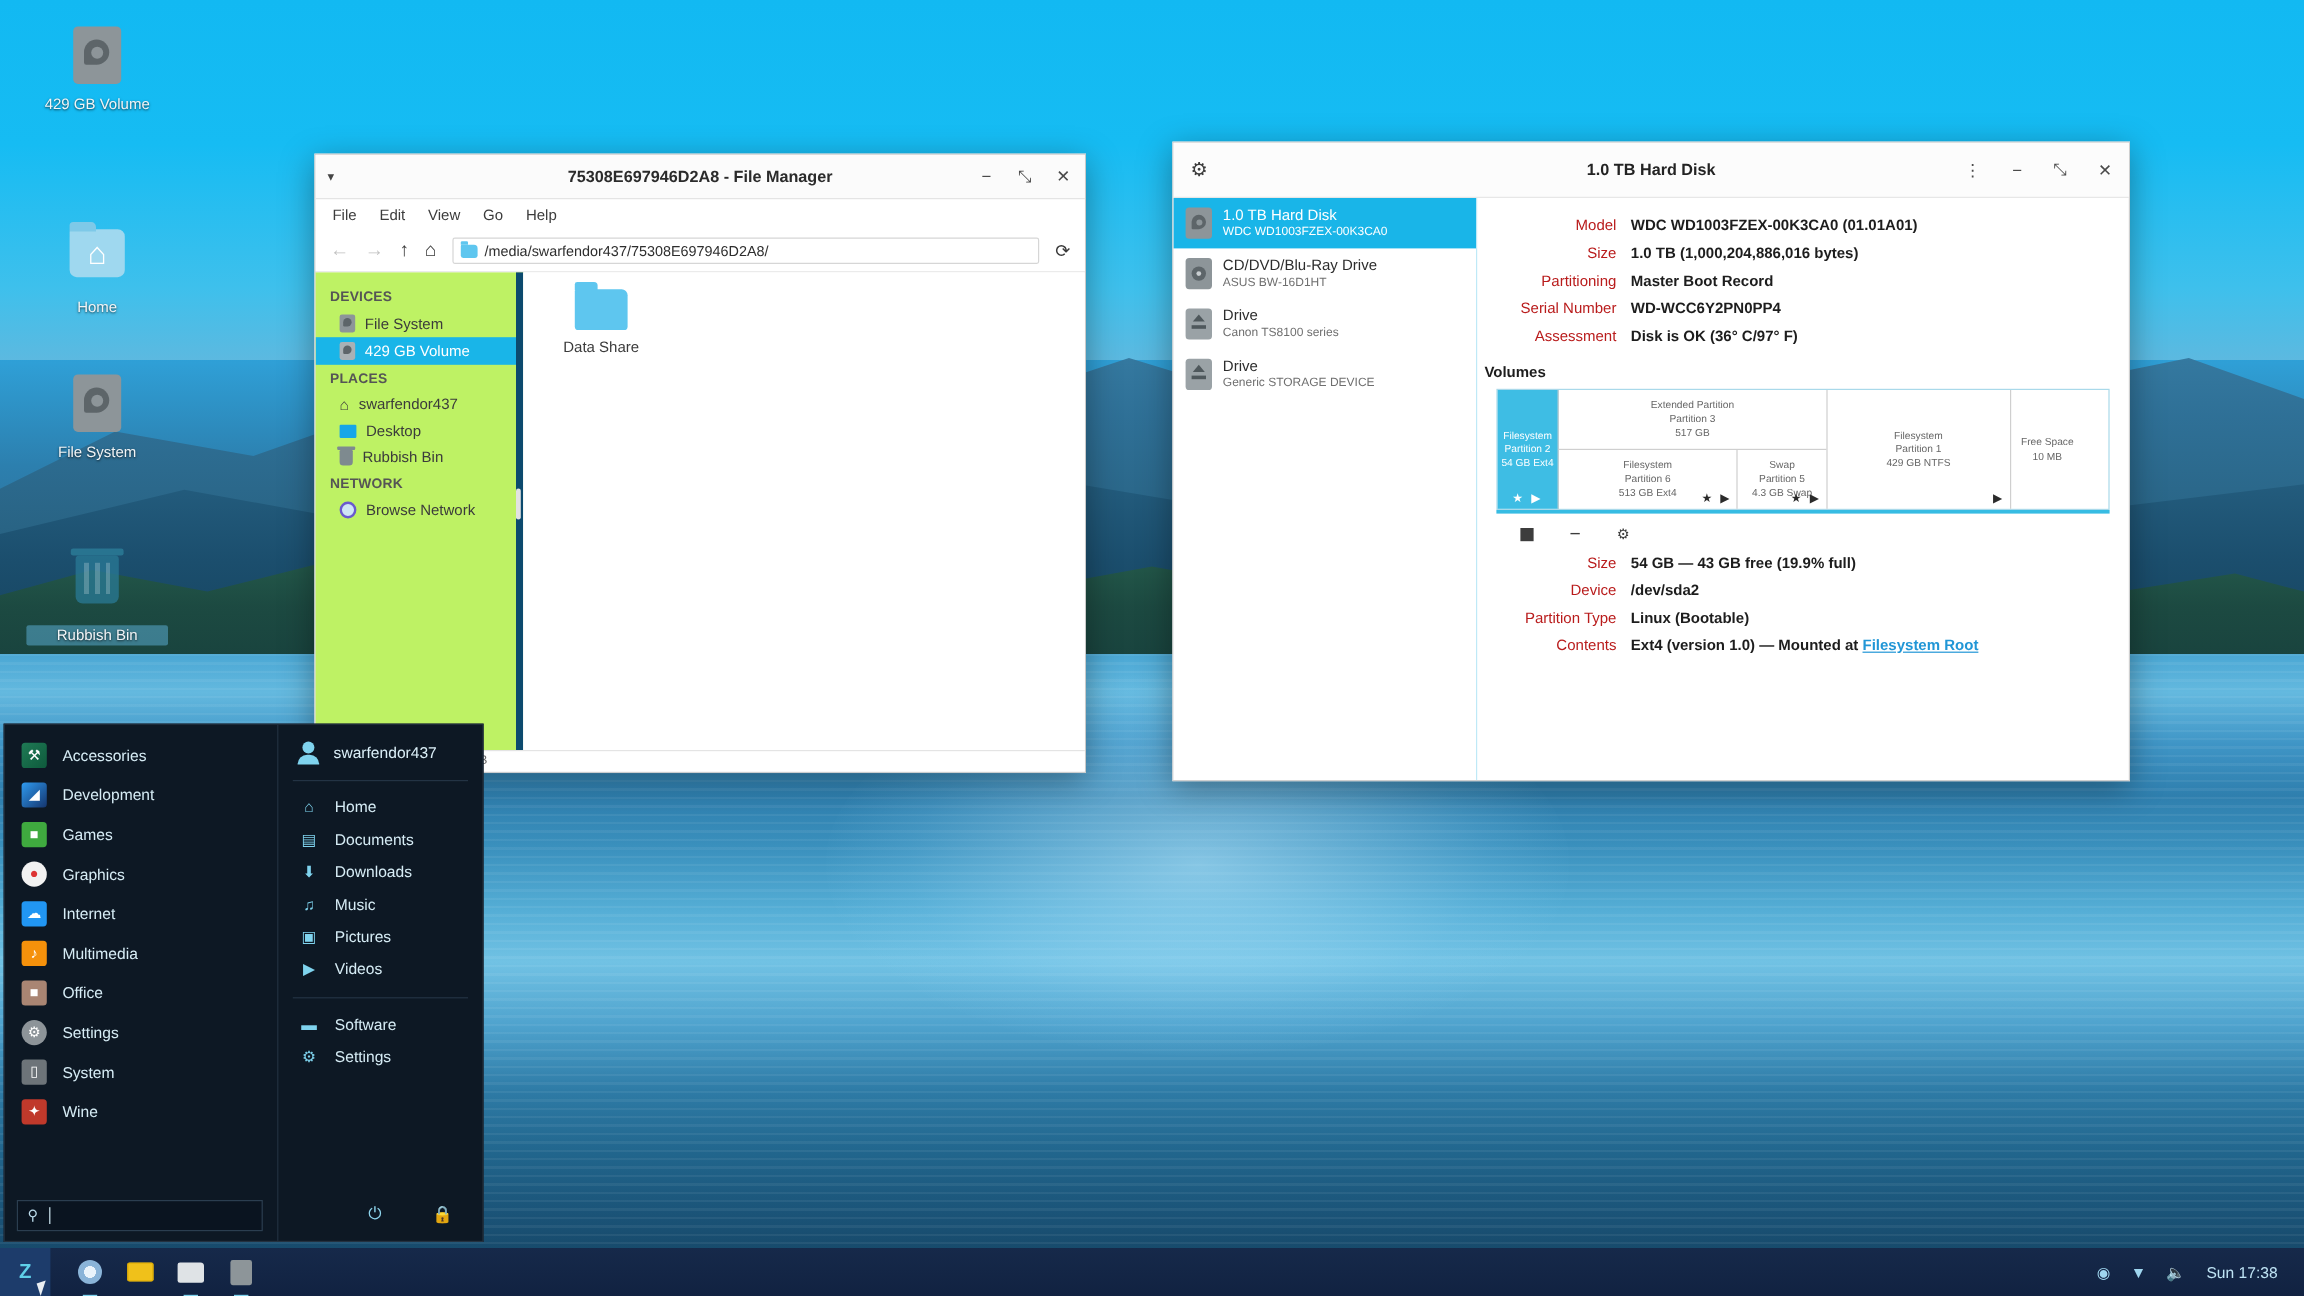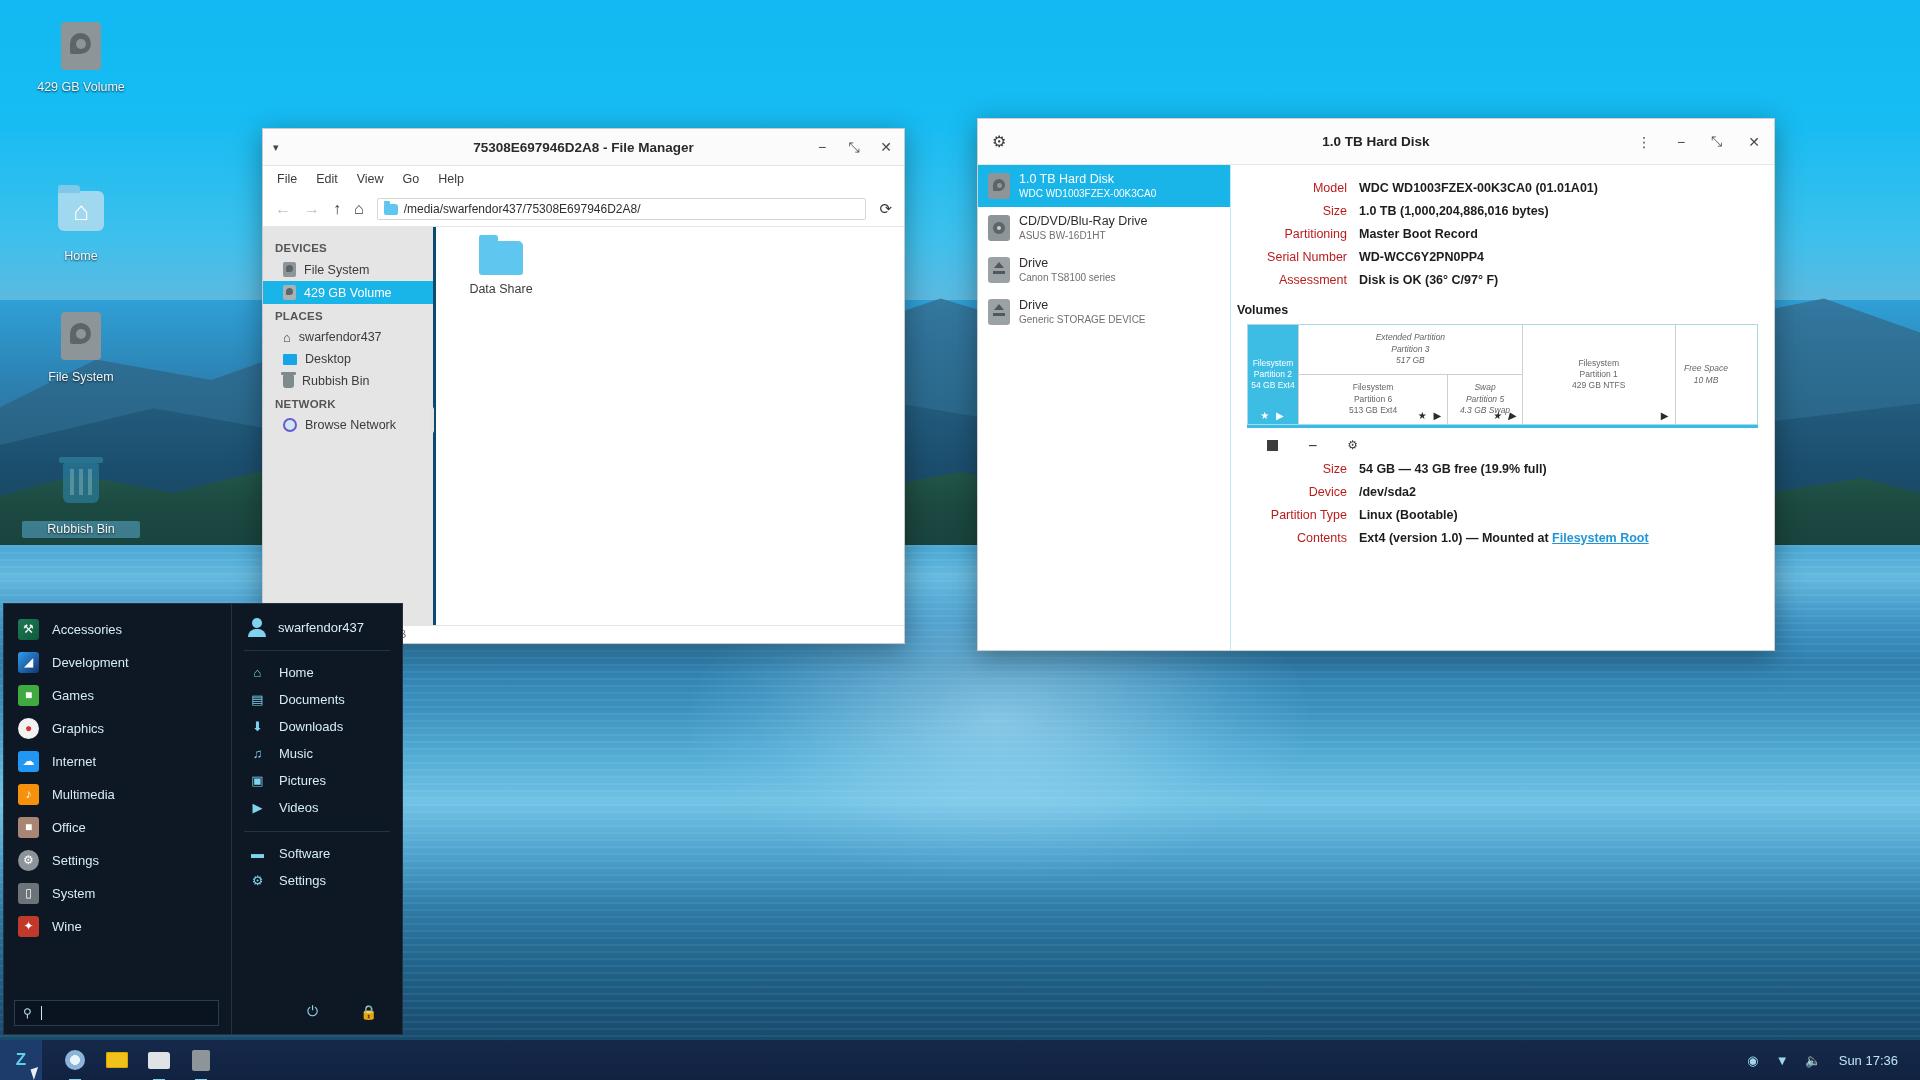--- a/index.html
+++ b/index.html
@@ -75,21 +75,21 @@
   .fm-menu span { cursor:pointer; }
   .fm-path { height:34px; display:flex; align-items:center; gap:13px; padding:0 12px; background:#fff; }
   .fm-path .nav { font-size:16px; color:#c2c2c2; cursor:pointer; }
   .fm-path .nav.on { color:#3a3a3a; font-weight:bold; }
   .fm-path .loc { flex:1; height:22px; border:1px solid #d6d6d6; border-radius:2px; background:#fff;
       display:flex; align-items:center; gap:6px; padding:0 6px; font-size:12px; color:#2e2e2e; }
   .mini-folder { width:14px; height:11px; background:#5ec6ef; border-radius:1px 3px 2px 2px; position:relative; flex:none; }
   .mini-folder:before{content:"";position:absolute;left:0;top:-3px;width:6px;height:3px;background:#5ec6ef;border-radius:1px 1px 0 0;}
   .fm-path .reload { font-size:15px; color:#3a3a3a; cursor:pointer; }
   .fm-body { flex:1; display:flex; border-top:1px solid #e6e6e6; min-height:0; }
-  .fm-side { width:173px; background:#e5e5e5; border-right:3px solid #0c4a6e; padding-top:9px; overflow:hidden;}
+  .fm-side { width:173px; background:#bef264; border-right:6px solid #0c4a6e; padding-top:9px; overflow:hidden;}
   .fm-side .hdr { font-size:11.5px; font-weight:bold; color:#555; padding:6px 12px 4px; letter-spacing:.2px; }
   .fm-side .it { display:flex; align-items:center; gap:8px; padding:4px 12px 4px 20px; font-size:12.5px; color:#3b3b3b; cursor:pointer; }
   .fm-side .it.active { background:#19b5e8; color:#fff; }
   .s-hdd{width:13px;height:15px;background:#8d9599;border-radius:2px;position:relative;flex:none;}
   .s-hdd:before{content:"";position:absolute;left:3px;top:3px;width:7px;height:7px;border-radius:50% 50% 50% 1px;background:#5d6569;}
   .fm-side .it.active .s-hdd{background:#a9b1b5;}
   .s-home{font-size:13px;color:#3b3b3b;line-height:1;flex:none;}
   .s-desk{width:14px;height:11px;background:#16a6e8;border-radius:1px;flex:none;}
   .s-bin{width:11px;height:13px;background:#7e8a8f;border-radius:1px 1px 3px 3px;position:relative;flex:none;}
   .s-bin:before{content:"";position:absolute;left:-2px;top:-3px;width:15px;height:3px;background:#7e8a8f;border-radius:1px;}
@@ -130,21 +130,21 @@
   .d-rm:after{content:"";position:absolute;left:5px;top:14px;width:12px;height:3px;background:#4f585c;}
   .dk-main { flex:1; padding:12px 16px 0 0; overflow:hidden; }
   .dk-rows { }
   .dk-r { display:flex; font-size:12.5px; line-height:23px; }
   .dk-r .k { width:128px; text-align:right; color:#b91c1c; padding-right:12px; flex:none; }
   .dk-r .v { color:#1d1d1d; font-weight:bold; }
   .dk-vol-h { font-size:12.5px; font-weight:bold; color:#1d1d1d; margin:11px 0 7px 6px; }
   .partbar { height:101px; border:1px solid #a9d9ea; display:flex; margin-left:16px; }
   .pcell { position:relative; border-right:1px solid #cfcfcf; display:flex; flex-direction:column;
            align-items:center; justify-content:center; text-align:center; font-size:8.5px; color:#666; line-height:1.32; }
-  .pcell:last-child { border-right:none;font-style:italic; }
+  .pcell:last-child { border-right:none; }
   .pcell.sel { background:#3ebde4; color:#fff; }
   .pcell .marks { position:absolute; right:4px; bottom:2px; font-size:10px; color:#2b2b2b; letter-spacing:2px; }
   .pcell.sel .marks { color:#fff; left:0; right:0; text-align:center; }
   .pstack { display:flex; flex-direction:column; }
   .pstack > div { flex:1; display:flex; }
   .pcell.plain { border-bottom:1px solid #cfcfcf; }
   .partbar-underline { height:3px; background:#37bce3; margin-left:16px; width:calc(100% - 16px); }
   .ptools { display:flex; align-items:center; gap:30px; margin:10px 0 6px 36px; color:#2e2e2e; }
   .ptools .sq { width:11px; height:11px; background:#3d3d3d; }
   .ptools .dash { font-size:16px; line-height:11px; color:#3d3d3d; }
@@ -547,16 +547,16 @@
     </div>
     <div class="tb-item">
       <span style="width:18px;height:21px;background:#8d9599;border-radius:2px;display:block;position:relative"></span>
       <span class="tb-underline"></span>
     </div>
   </div>
   <div class="tb-right">
     <span class="ti">◉</span>
     <span class="ti">▼</span>
     <span class="ti">🔈</span>
-    <span class="tb-clock">Sun 17:36</span>
+    <span class="tb-clock">Sun 17:38</span>
   </div>
   <div class="cursor-arrow"></div>
 </div>
 
 </body></html>

